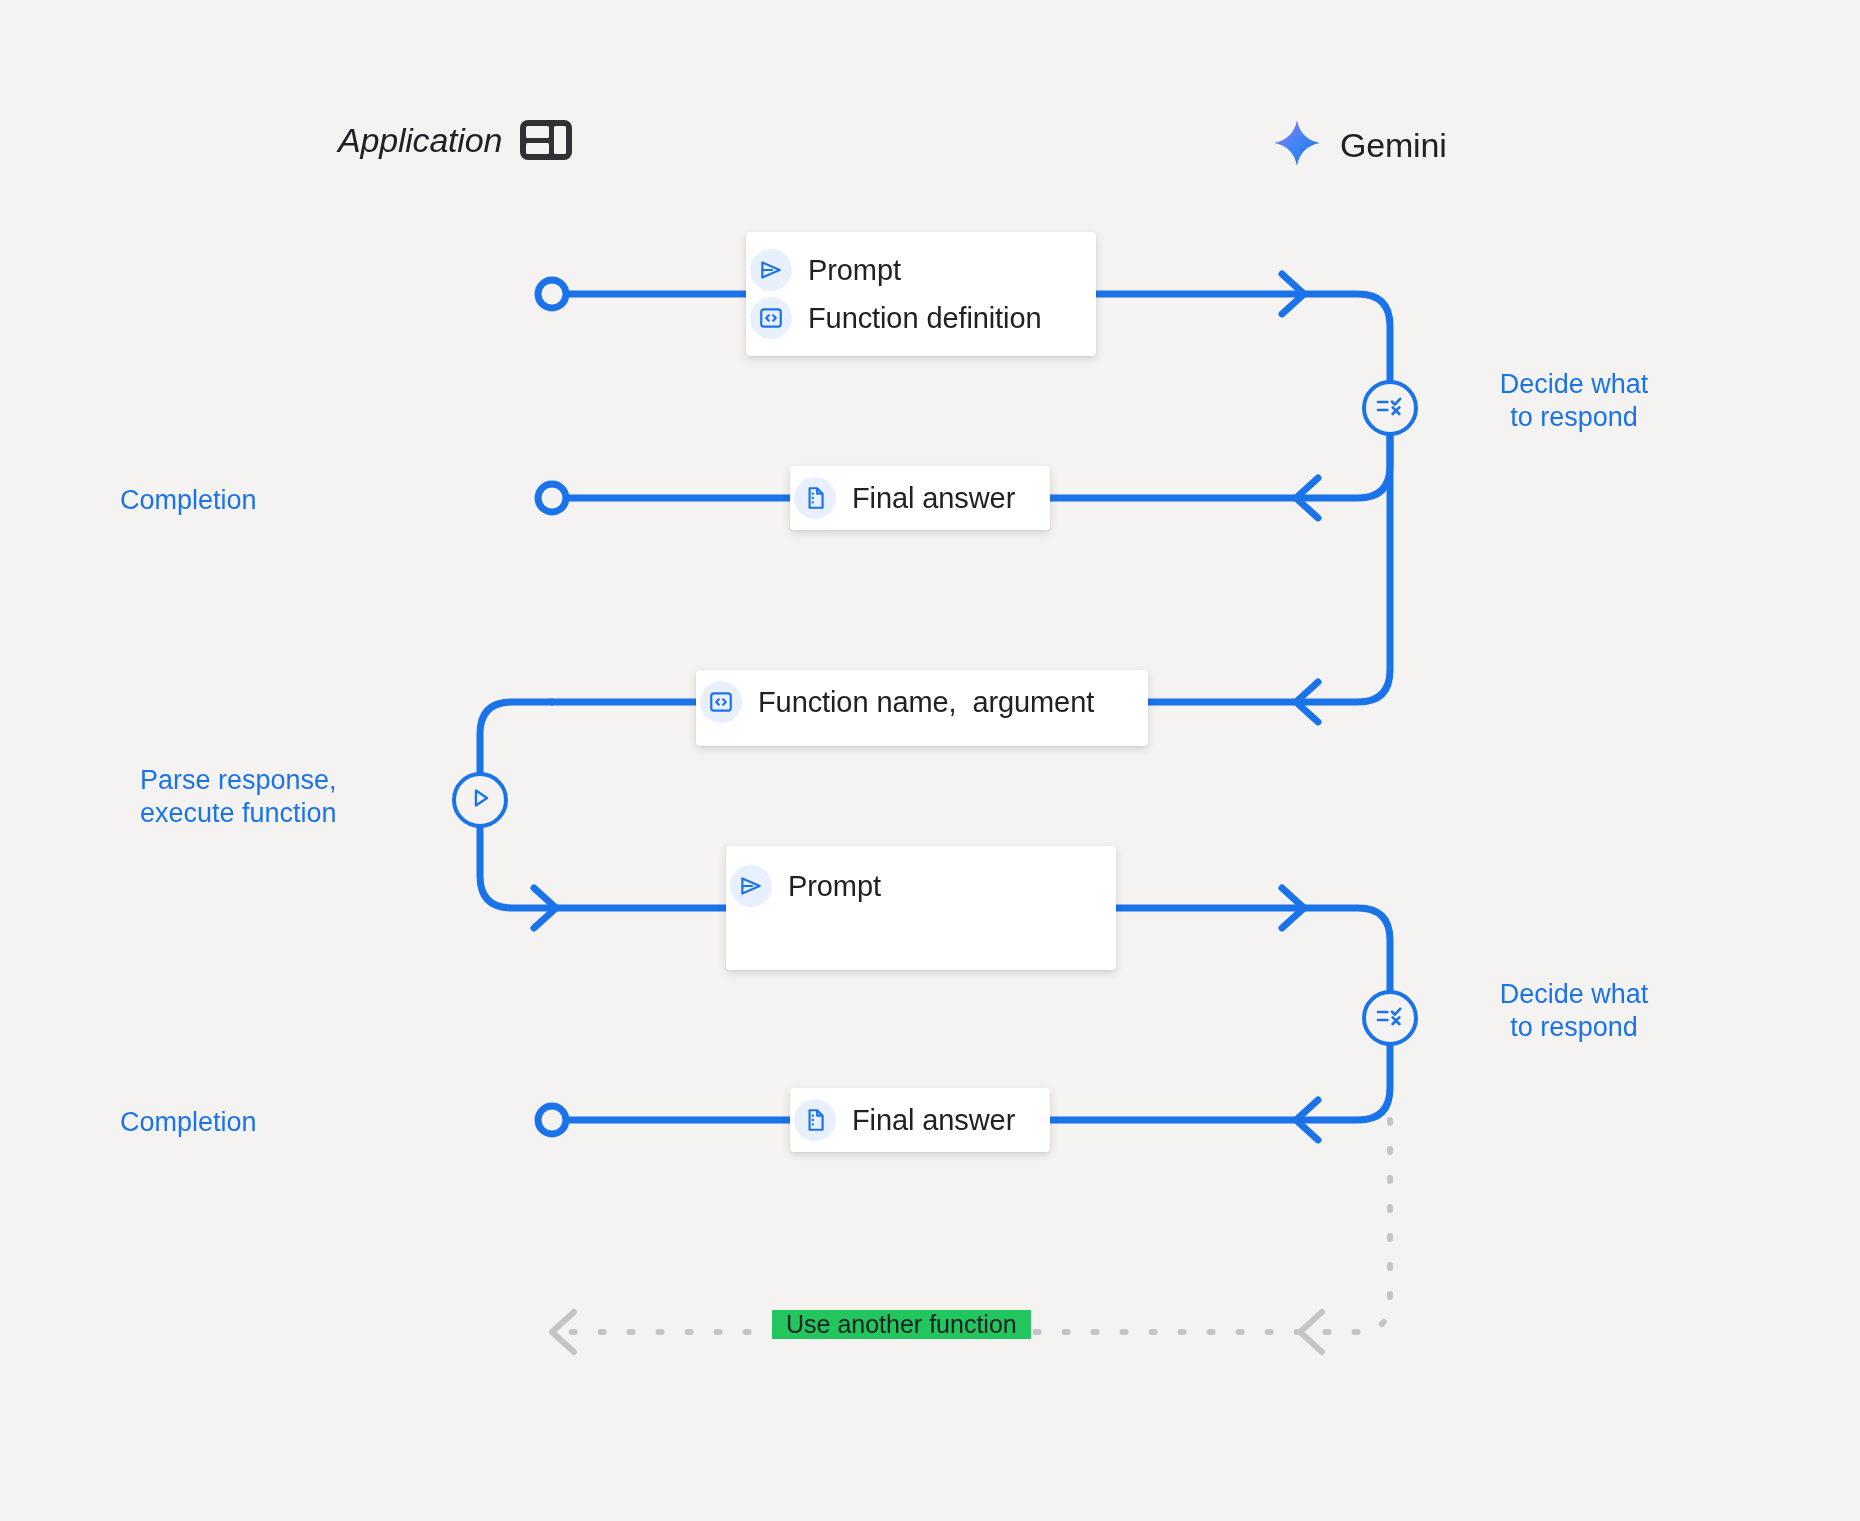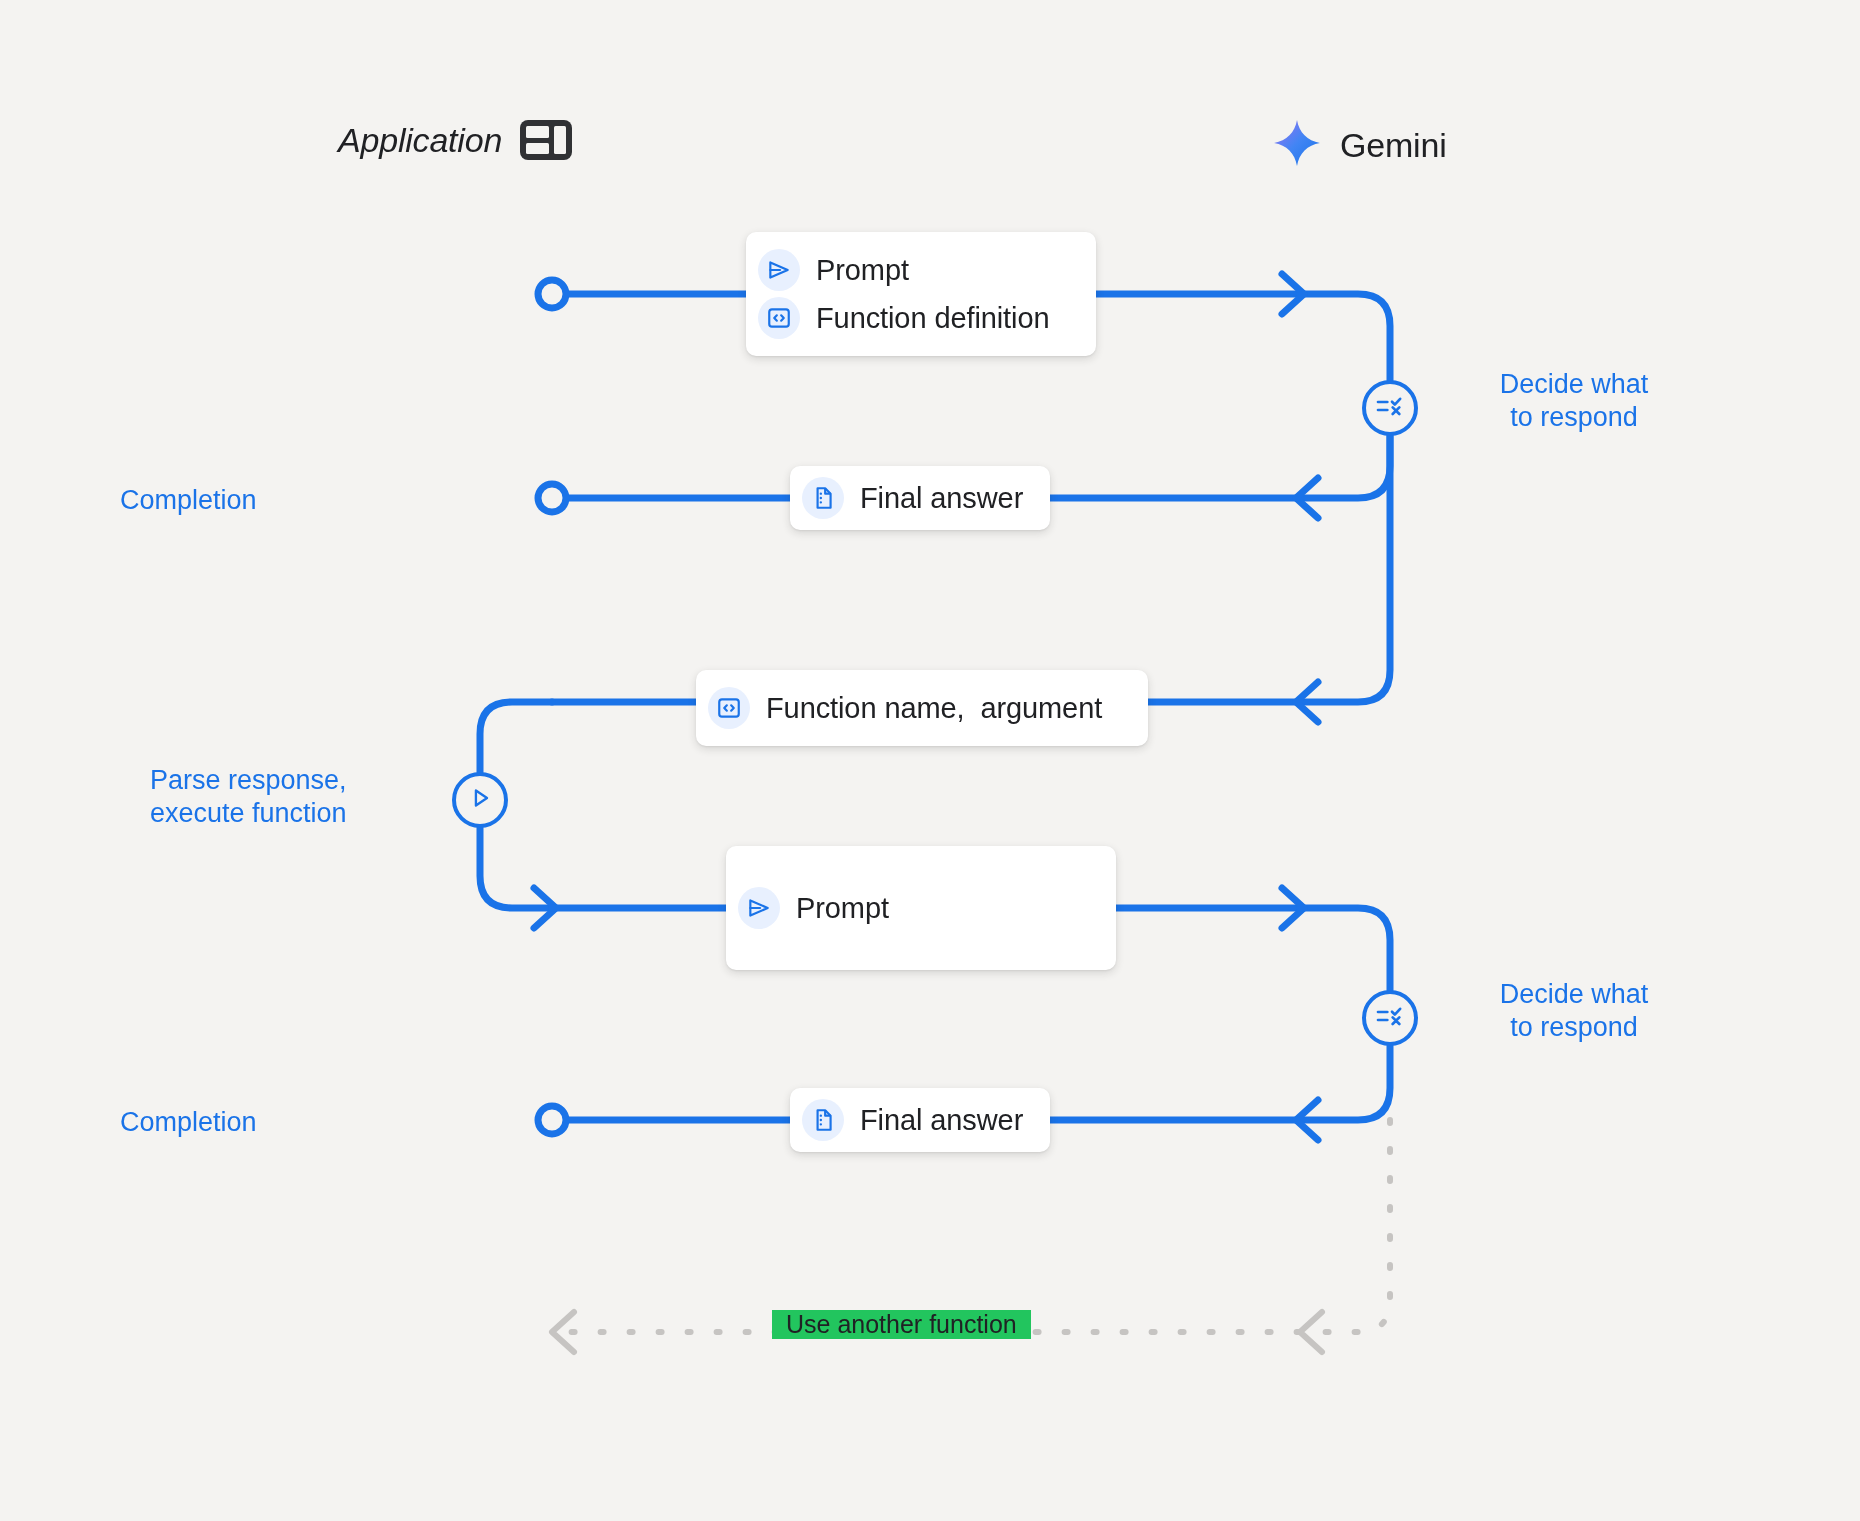--- a/index.html
+++ b/index.html
@@ -23,24 +23,24 @@
   .app-icon .col-r{width:12px;background:#f4f3f1;border-radius:1.5px;}
   .gem-icon{width:50px;height:50px;flex:0 0 auto;}
 
   
   .side-label{position:absolute;color:#1a73e8;font-size:27px;line-height:1.22;white-space:pre;}
   .side-label.right{text-align:center;}
   .side-label.leftal{text-align:left;}
 
   
   .bubble{
-    position:absolute;background:#ffffff;border-radius:10px;
+    position:absolute;background:#ffffff;border-radius:4px;
     box-shadow:0 3px 9px rgba(32,33,36,.14), 0 1px 2px rgba(32,33,36,.08);
-    display:flex;flex-direction:column;justify-content:center;
-    padding:14px 30px 14px 12px;box-sizing:border-box;
+    display:flex;flex-direction:column;justify-content:space-between;
+    padding:14px 30px 14px 4px;box-sizing:border-box;
   }
   .brow{display:flex;align-items:center;gap:16px;height:52px;}
   .bicon{width:42px;height:42px;border-radius:50%;background:#e8f0fe;
          flex:0 0 auto;display:flex;align-items:center;justify-content:center;}
   .bicon svg{display:block;}
   .btext{font-size:29px;color:#202124;white-space:pre;letter-spacing:-0.1px;}
 
   
   .node{position:absolute;width:56px;height:56px;border-radius:50%;
         border:4px solid #1a73e8;background:#f4f3f1;
@@ -235,18 +235,18 @@
   <div class="side-label leftal" style="left:120px;top:484px;width:290px;">Completion</div>
 
   <div class="side-label leftal" style="left:120px;top:1106px;width:290px;">Completion</div>
 
   <div class="side-label right" style="left:1434px;top:368px;width:280px;">Decide what
 to respond</div>
 
   <div class="side-label right" style="left:1434px;top:978px;width:280px;">Decide what
 to respond</div>
 
-  <div class="side-label leftal" style="left:150px;top:764px;width:274px;">Parse response,
+  <div class="side-label leftal" style="left:140px;top:764px;width:274px;">Parse response,
 execute function</div>
 
   <div class="loop-text" style="left:772px;top:1310px;">Use another function</div>
 
 </div>
 
 </body></html>

